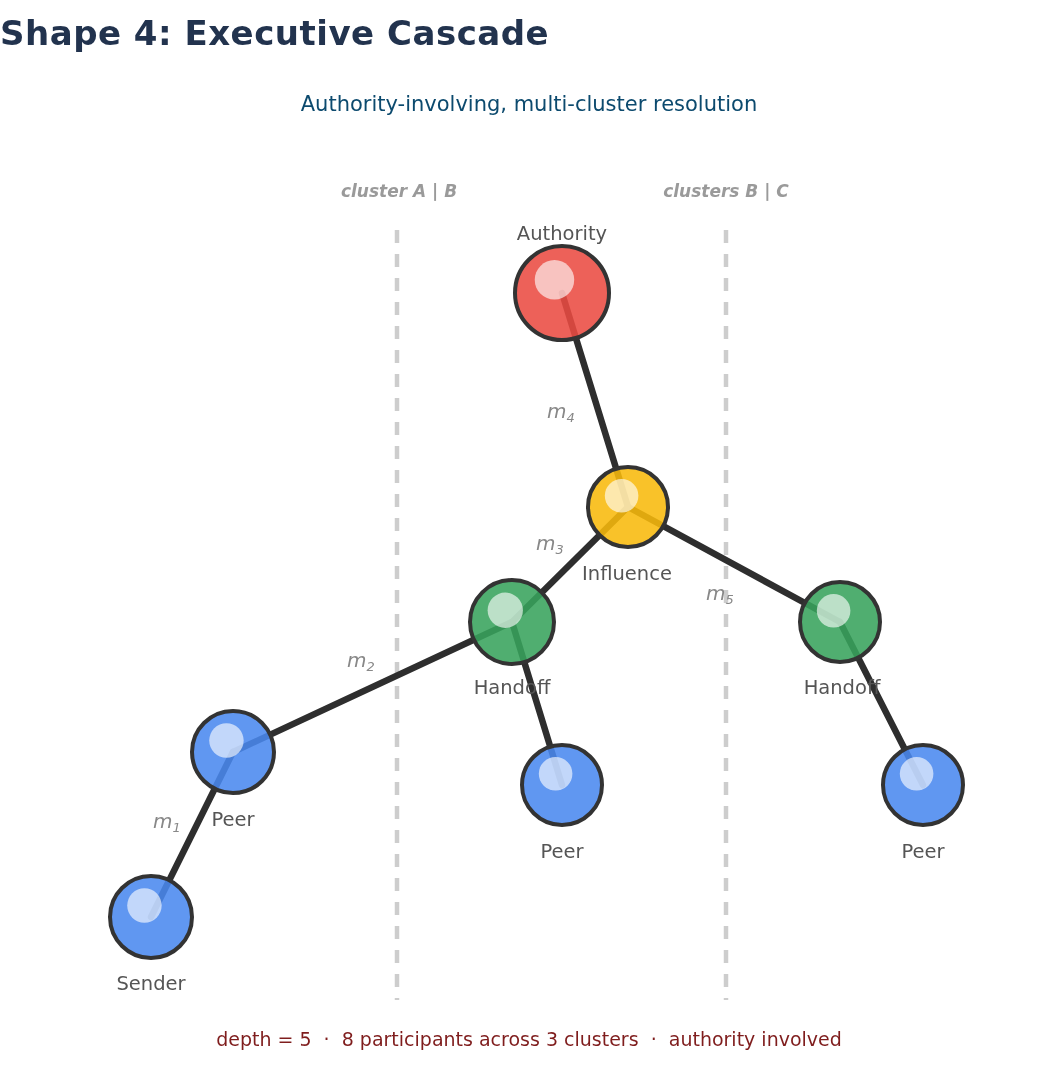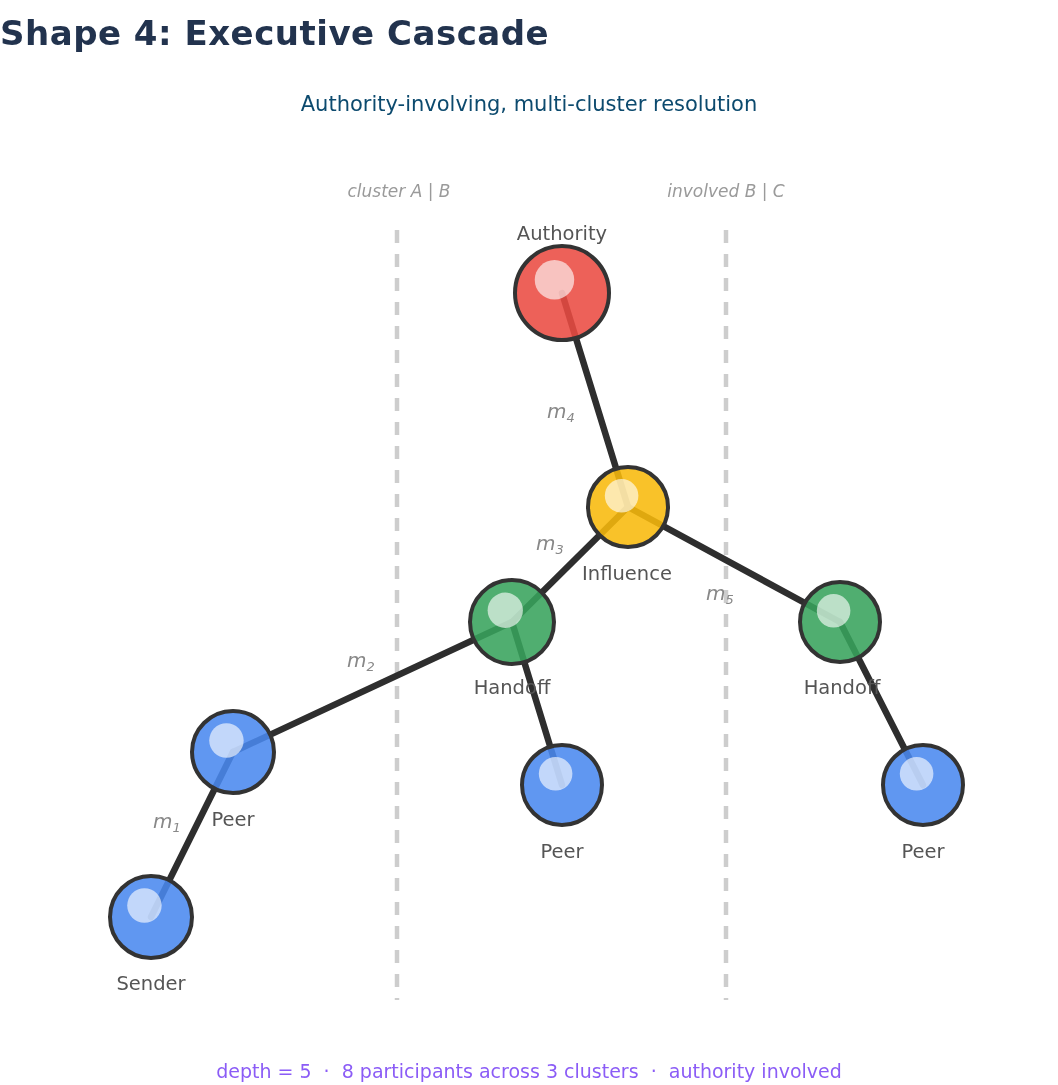--- a/index.html
+++ b/index.html
@@ -28,45 +28,45 @@
     color: #0c4a6e;
   }
   .cluster-label {
     position: absolute;
     top: 181px;
     transform: translateX(-50%);
     font-size: 17px;
     font-style: italic;
     color: #9a9a9a;
     white-space: pre;
+    font-weight: bold;
   }
   .graph-canvas { position: absolute; top: 0; left: 0; }
   .node-label { font-family: "DejaVu Sans", sans-serif; font-size: 19.5px; fill: #555555; }
   .edge-label { font-family: "DejaVu Sans", sans-serif; font-size: 20px; font-style: italic; fill: #888888; }
   .edge-sub  { font-size: 13px; font-style: italic; }
   .page-caption {
     position: absolute;
     top: 1028px; left: 0; width: 100%;
     text-align: center;
     font-size: 19px;
-    color: #8b5cf6;
+    color: #7f1d1d;
     white-space: pre;
-    margin-top: 32px;
   }
 </style>
 </head>
 <body>
 
 <div class="page">
 
   <div class="page-title">Shape 4: Executive Cascade</div>
   <div class="page-subtitle">Authority-involving, multi-cluster resolution</div>
 
   <div class="cluster-label" style="left:399px">cluster A | B</div>
-  <div class="cluster-label" style="left:726px">involved B | C</div>
+  <div class="cluster-label" style="left:726px">clusters B | C</div>
 
   <svg class="graph-canvas" width="1058" height="1085" viewBox="0 0 1058 1085">
       <line x1="397" y1="230" x2="397" y2="1000" stroke="#cdcdcd" stroke-width="4.5" stroke-dasharray="13 11"></line>
       <line x1="726" y1="230" x2="726" y2="1000" stroke="#cdcdcd" stroke-width="4.5" stroke-dasharray="13 11"></line>
       <line x1="151" y1="917" x2="233" y2="752" stroke="#2e2e2e" stroke-width="6.5" stroke-linecap="round"></line>
       <line x1="233" y1="752" x2="512" y2="622" stroke="#2e2e2e" stroke-width="6.5" stroke-linecap="round"></line>
       <line x1="512" y1="622" x2="628" y2="507" stroke="#2e2e2e" stroke-width="6.5" stroke-linecap="round"></line>
       <line x1="628" y1="507" x2="562" y2="293" stroke="#2e2e2e" stroke-width="6.5" stroke-linecap="round"></line>
       <line x1="628" y1="507" x2="840" y2="622" stroke="#2e2e2e" stroke-width="6.5" stroke-linecap="round"></line>
       <line x1="512" y1="622" x2="562" y2="785" stroke="#2e2e2e" stroke-width="6.5" stroke-linecap="round"></line>

